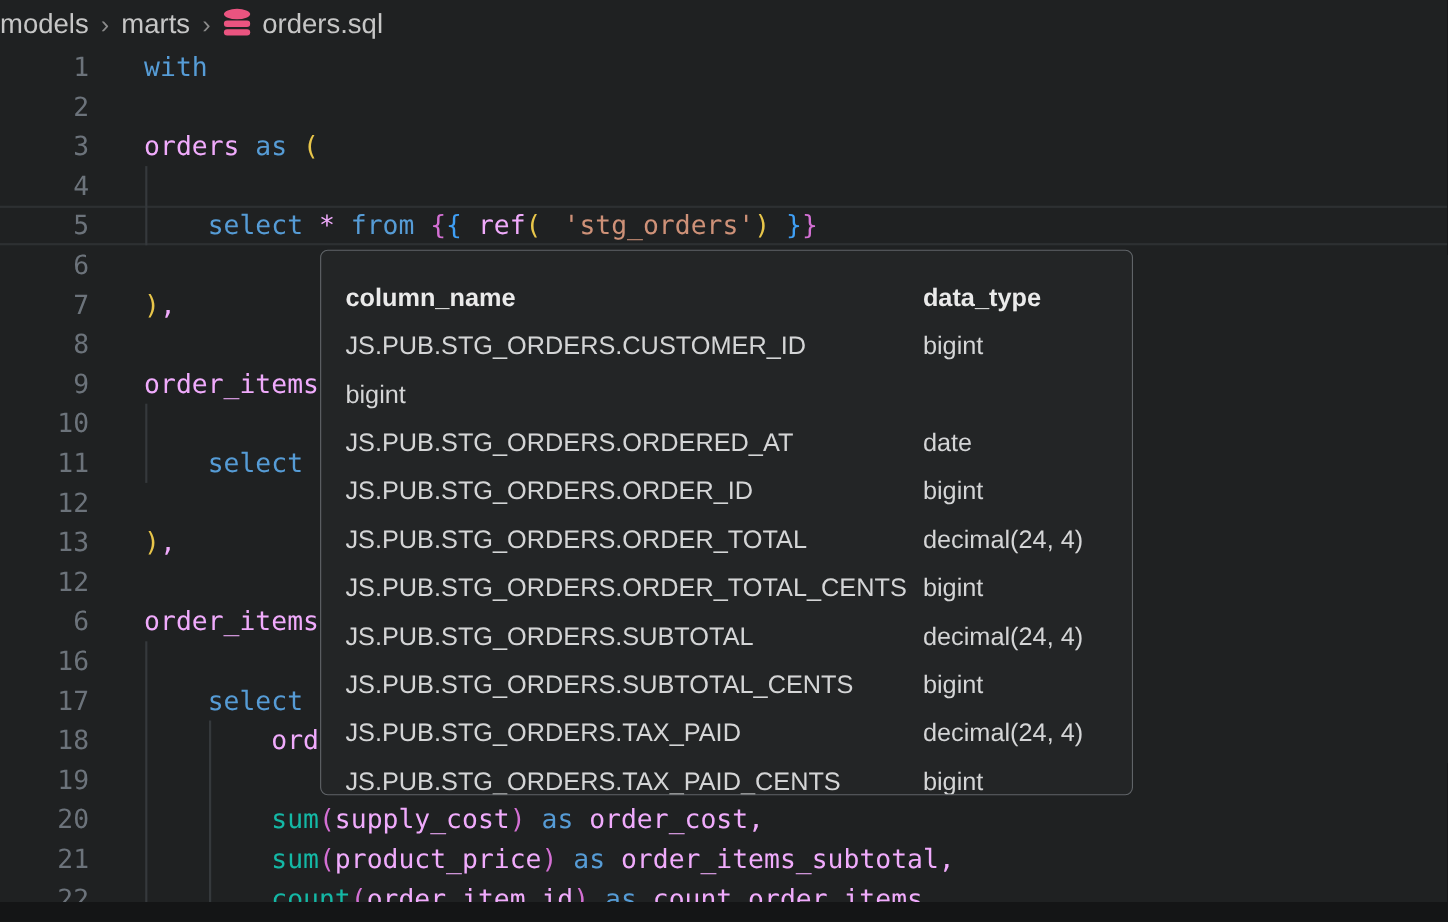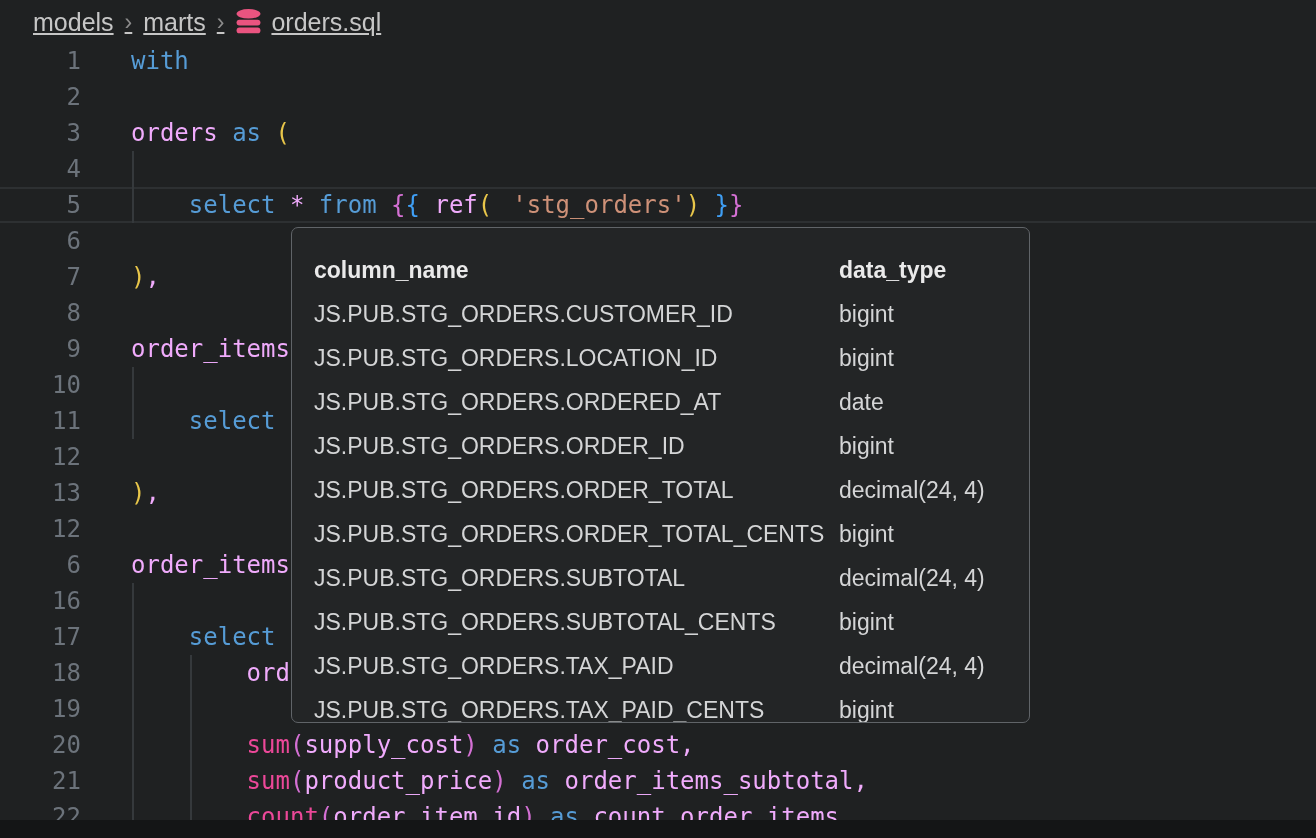--- a/index.html
+++ b/index.html
@@ -4,41 +4,41 @@
 <style>
   html,body{margin:0;padding:0;background:#141516;}
   #screen{
     position:relative;width:1316px;height:838px;overflow:hidden;
     background:#1f2122;
     font-family:"DejaVu Sans Mono","Liberation Mono",monospace;
   }
   
   .breadcrumb{
     position:absolute;top:0;left:0;right:0;height:44px;
-    display:flex;align-items:center;padding-left:33px;
+    display:flex;align-items:center;
     font-family:"Liberation Sans","DejaVu Sans",sans-serif;
-    font-size:25px;color:#c6c6c6;text-decoration:underline;
+    font-size:25px;color:#c6c6c6;
   }
   .crumb{cursor:pointer;}
   .crumb-sep{color:#8b8b8b;margin:0 11px;font-size:23px;}
   .db-icon{display:inline-block;margin-right:9px;position:relative;top:2px;}
   
   .current-line{
     position:absolute;left:0;top:187px;width:1316px;height:36px;
     border-top:2px solid #2d3032;border-bottom:2px solid #2d3032;
     box-sizing:border-box;z-index:1;
   }
   #lines{position:absolute;top:43px;left:0;right:0;z-index:2;}
   .line{display:flex;height:36px;line-height:36px;font-size:24px;}
   .ln{width:81px;text-align:right;color:#6c737b;flex:none;user-select:none;}
   .code{white-space:pre;padding-left:50px;color:#d6d6d6;}
   .tk-kw{color:#569cd6;margin-top:12px;}
   .tk-pl{color:#f0abfc;}
   .tk-str{color:#ce9178;margin-left:20px;}
-  .tk-fn{color:#ec4899;}
+  .tk-fn{color:#14b8a6;}
   .tk-b1{color:#e8c64a;}
   .tk-b2{color:#d470d4;}
   .tk-b3{color:#3f9ff5;}
   .indent-guide{position:absolute;width:1.5px;background:#35393c;z-index:1;}
   
   .tooltip{
     position:absolute;left:291px;top:227px;width:739px;height:496px;
     box-sizing:border-box;background:#232526;border:1.5px solid #606468;
     border-radius:7px;z-index:5;padding:12px 0 0 22px;
     font-family:"Liberation Sans","DejaVu Sans",sans-serif;
@@ -173,21 +173,20 @@
     <div class="t-row t-head">
       <span class="t-col1">column_name</span>
       <span class="t-col2">data_type</span>
     </div>
     <div id="t-body">
         <div class="t-row">
           <span class="t-col1">JS.PUB.STG_ORDERS.CUSTOMER_ID</span>
           <span class="t-col2">bigint</span>
         </div>
         <div class="t-row">
-          <span class="t-col1">JS.PUB.STG_ORDERS.LOCATION_ID</span>
           <span class="t-col2">bigint</span>
         </div>
         <div class="t-row">
           <span class="t-col1">JS.PUB.STG_ORDERS.ORDERED_AT</span>
           <span class="t-col2">date</span>
         </div>
         <div class="t-row">
           <span class="t-col1">JS.PUB.STG_ORDERS.ORDER_ID</span>
           <span class="t-col2">bigint</span>
         </div>

